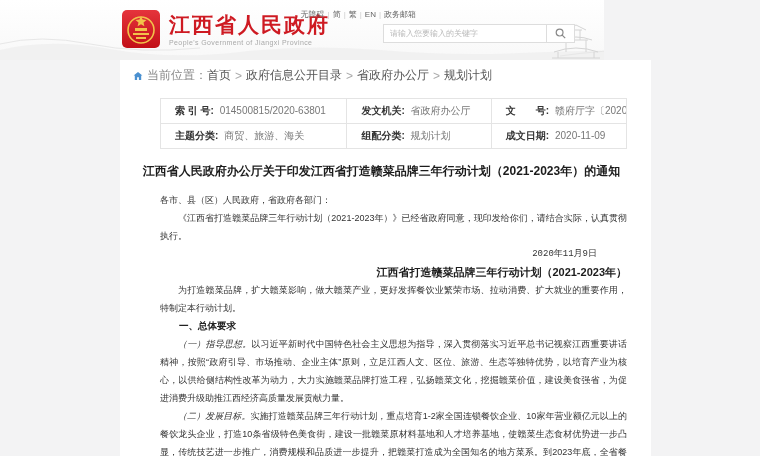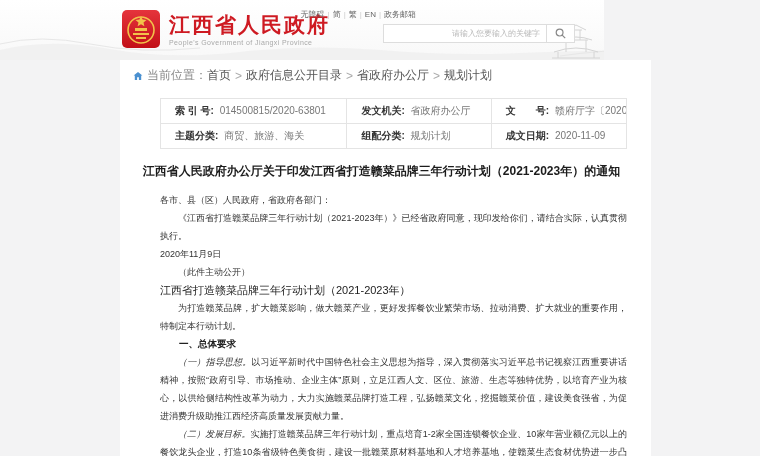--- a/index.html
+++ b/index.html
@@ -28,21 +28,20 @@
   .top-links .lnk { cursor:pointer; }
   .top-links .sep { color:#ccc; margin:0 3px; }
   .search-box {
     position:absolute; left:383px; top:24px; width:192px; height:19px;
     background:#fff; border:1px solid #ddd; display:flex; align-items:stretch;
   }
   .search-input {
     flex:1; border:none; outline:none; font-size:8px; padding:0 6px;
     color:#444; background:transparent;
     font-family:"Liberation Sans","DejaVu Sans",sans-serif;
-    text-align:right;
   }
   .search-input::placeholder { color:#b9b9b9; }
   .search-btn {
     width:28px; border:none; border-left:1px solid #ddd; background:#fff;
     display:flex; align-items:center; justify-content:center; cursor:pointer;
   }
   
   .card {
     position:absolute; left:120px; top:60px; width:531px; height:396px;
     background:#fff; overflow:hidden;
@@ -66,22 +65,22 @@
   .doc-title {
     margin:14px 20px 0 12px; text-align:center;
     font-size:12px; font-weight:bold; color:#1c1c1c; line-height:16px;
   }
   .doc-body {
     margin:12px 24px 0 40px; width:467px;
     font-size:9px; color:#333; line-height:18px; text-align:justify;
   }
   .doc-body p { margin:0; }
   .indent { text-indent:2em; }
-  .p-date { padding-right:30px; }
-  .plan-title { text-align:left; font-weight:normal; font-size:11px; color:#1c1c1c; margin:4px 0; }
+  .p-date { text-align:right; padding-right:30px;font-family:Liberation Mono, monospace; }
+  .plan-title { text-align:right; font-weight:bold; font-size:11px; color:#1c1c1c; margin:4px 0; }
   .sec-head { font-weight:bold; text-indent:2em; font-size:9.5px; color:#222; }
   .lead { font-family:"Liberation Serif","DejaVu Serif",serif;margin-top:24px; }
 </style>
 </head>
 <body>
 
 <div class="header">
 
   <svg class="header-art" width="760" height="60" viewBox="0 0 760 60">
     <path d="M0 50 Q50 38 110 49 T240 52 T380 50 T520 53 T660 50 T760 52 L760 60 L0 60 Z" fill="#efefef" opacity="0.8"></path>
@@ -180,21 +179,20 @@
     </tr>
   </tbody>
     </table>
 
   <h1 class="doc-title">江西省人民政府办公厅关于印发江西省打造赣菜品牌三年行动计划（2021-2023年）的通知</h1>
 
   <div class="doc-body">
     <p>各市、县（区）人民政府，省政府各部门：</p>
     <p class="indent">《江西省打造赣菜品牌三年行动计划（2021-2023年）》已经省政府同意，现印发给你们，请结合实际，认真贯彻执行。</p>
     <p class="p-date">2020年11月9日</p>
-    <p class="indent">（此件主动公开）</p>
     <p class="plan-title">江西省打造赣菜品牌三年行动计划（2021-2023年）</p>
     <p class="indent">为打造赣菜品牌，扩大赣菜影响，做大赣菜产业，更好发挥餐饮业繁荣市场、拉动消费、扩大就业的重要作用，特制定本行动计划。</p>
     <p class="sec-head">一、总体要求</p>
     <p class="indent"><em class="lead">（一）指导思想。</em><span>以习近平新时代中国特色社会主义思想为指导，深入贯彻落实习近平总书记视察江西重要讲话精神，按照“政府引导、市场推动、企业主体”原则，立足江西人文、区位、旅游、生态等独特优势，以培育产业为核心，以供给侧结构性改革为动力，大力实施赣菜品牌打造工程，弘扬赣菜文化，挖掘赣菜价值，建设美食强省，为促进消费升级助推江西经济高质量发展贡献力量。</span></p>
     <p class="indent"><em class="lead">（二）发展目标。</em><span>实施打造赣菜品牌三年行动计划，重点培育1-2家全国连锁餐饮企业、10家年营业额亿元以上的餐饮龙头企业，打造10条省级特色美食街，建设一批赣菜原材料基地和人才培养基地，使赣菜生态食材优势进一步凸显，传统技艺进一步推广，消费规模和品质进一步提升，把赣菜打造成为全国知名的地方菜系。到2023年底，全省餐饮业规模突破1800亿元。</span></p>
 
   </div>
 </div>
 
 </body></html>

